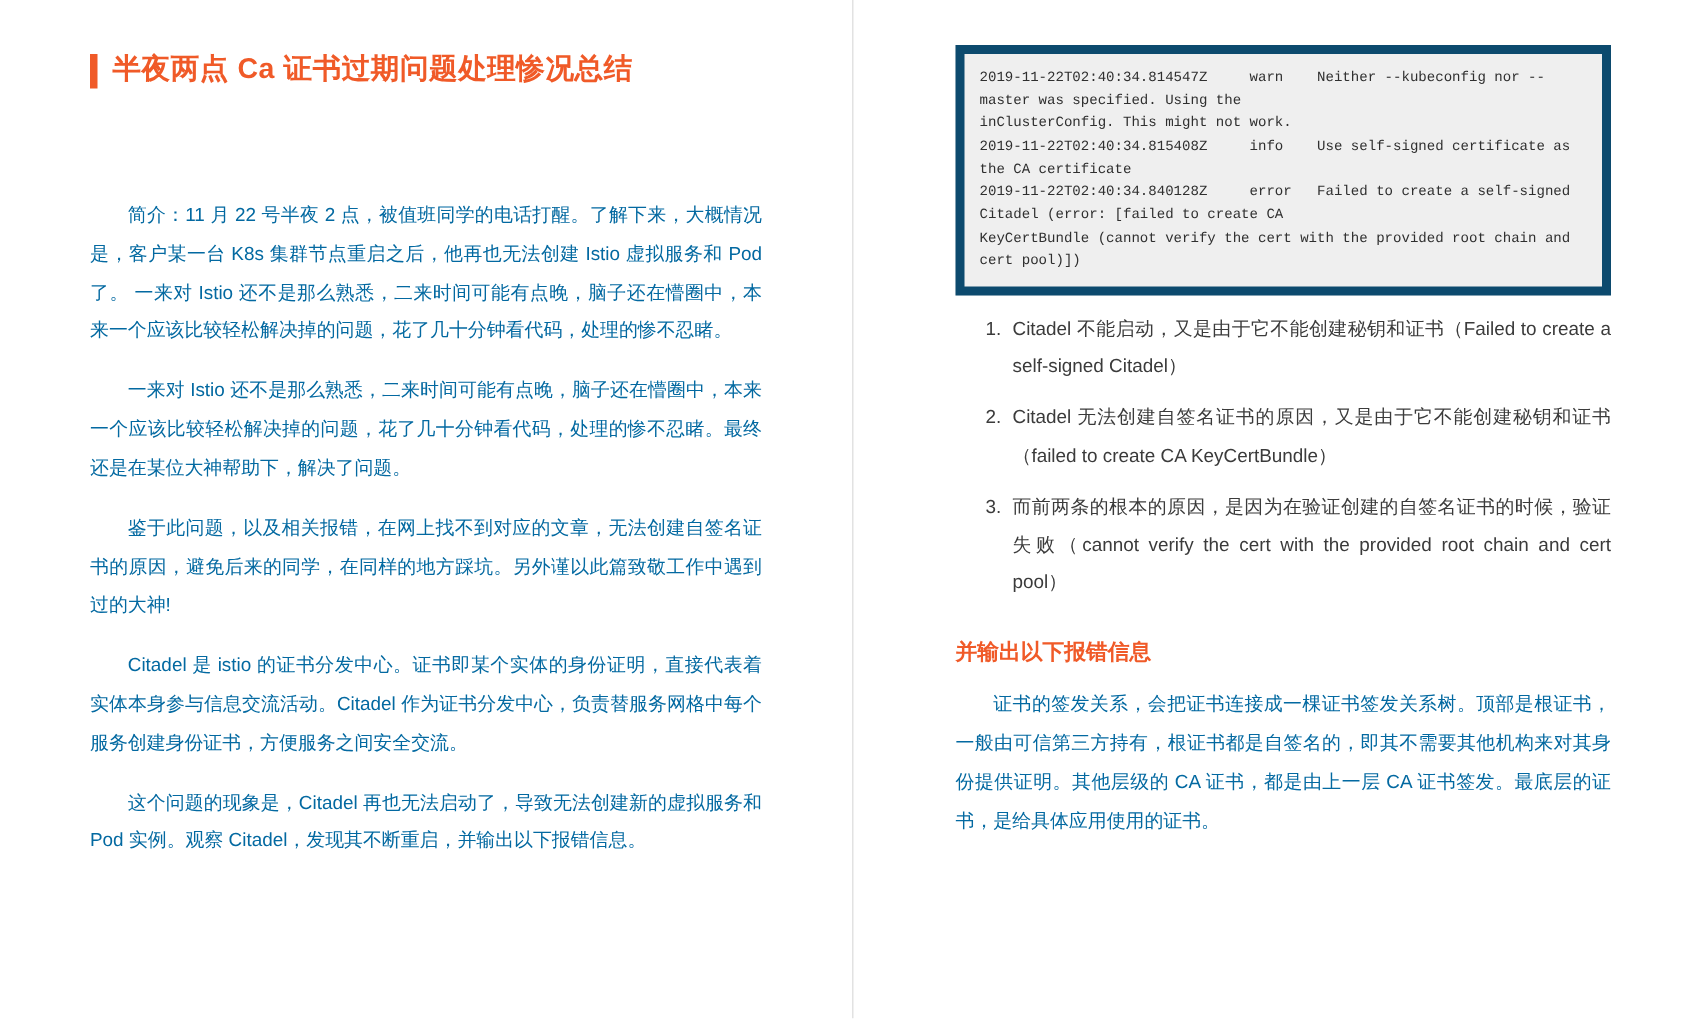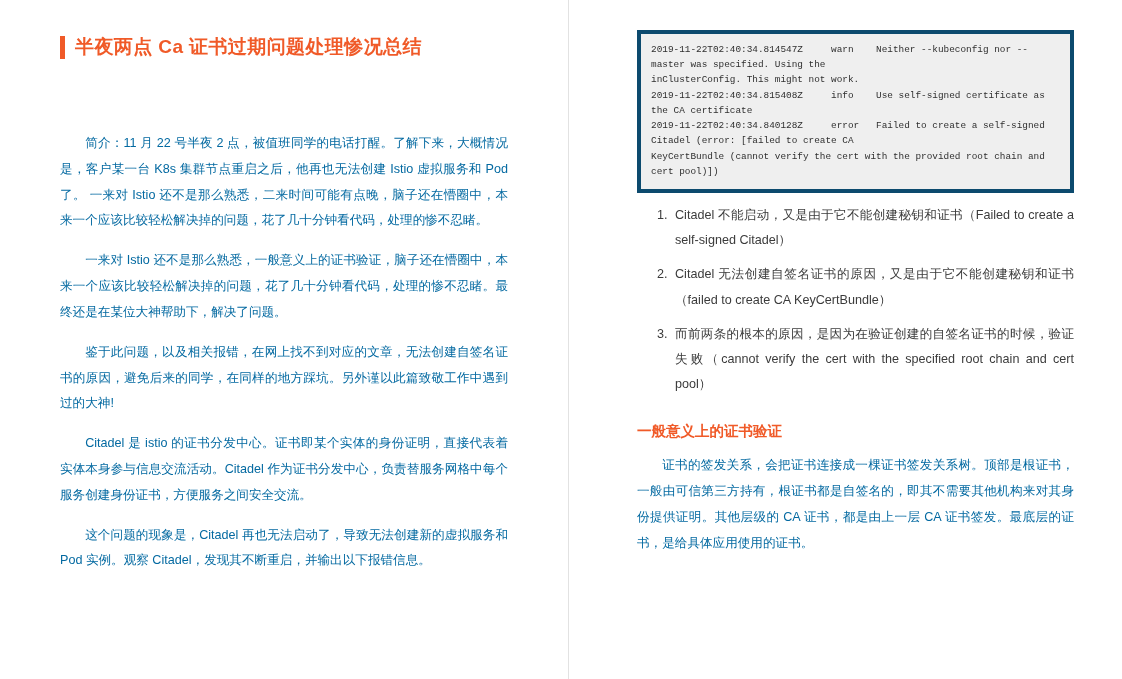--- a/index.html
+++ b/index.html
@@ -82,21 +82,21 @@
     margin: 26px 0 12px 0;
     line-height: 1.5;
   }
   .col-right h2.section-heading {
     margin: 24px 0 10px 0;
   }
 
   
   .code-block {
     background: #efefef;
-    border: 4px solid #0c4a6e;
+    border: 6px solid #0c4a6e;
     padding: 8px 10px 10px 10px;
     font-family: "Liberation Mono", "DejaVu Sans Mono", monospace;
     font-size: 9.4px;
     line-height: 1.62;
     color: #2f2f2f;
     white-space: pre-wrap;
     word-break: break-word;
     margin: 12px 0 0 0;
   }
 
@@ -125,21 +125,21 @@
   <div class="column col-left">
 
     <div class="doc-title">
       <div class="title-bar"></div>
       <div class="title-text">半夜两点 Ca 证书过期问题处理惨况总结</div>
     </div>
 
     <div class="spacer-lg"></div>
 
     <p class="body-text indent">简介：11 月 22 号半夜 2 点，被值班同学的电话打醒。了解下来，大概情况是，客户某一台 K8s 集群节点重启之后，他再也无法创建 Istio 虚拟服务和 Pod 了。 一来对 Istio 还不是那么熟悉，二来时间可能有点晚，脑子还在懵圈中，本来一个应该比较轻松解决掉的问题，花了几十分钟看代码，处理的惨不忍睹。</p>
-    <p class="body-text indent">一来对 Istio 还不是那么熟悉，一般意义上的证书验证，脑子还在懵圈中，本来一个应该比较轻松解决掉的问题，花了几十分钟看代码，处理的惨不忍睹。最终还是在某位大神帮助下，解决了问题。</p>
+    <p class="body-text indent">一来对 Istio 还不是那么熟悉，二来时间可能有点晚，脑子还在懵圈中，本来一个应该比较轻松解决掉的问题，花了几十分钟看代码，处理的惨不忍睹。最终还是在某位大神帮助下，解决了问题。</p>
     <p class="body-text indent">鉴于此问题，以及相关报错，在网上找不到对应的文章，无法创建自签名证书的原因，避免后来的同学，在同样的地方踩坑。另外谨以此篇致敬工作中遇到过的大神!</p>
 
 
     <p class="body-text indent">Citadel 是 istio 的证书分发中心。证书即某个实体的身份证明，直接代表着实体本身参与信息交流活动。Citadel 作为证书分发中心，负责替服务网格中每个服务创建身份证书，方便服务之间安全交流。</p>
     <p class="body-text indent">这个问题的现象是，Citadel 再也无法启动了，导致无法创建新的虚拟服务和 Pod 实例。观察 Citadel，发现其不断重启，并输出以下报错信息。</p>
   </div>
 
   <div class="col-divider"></div>
 
   <div class="column col-right">
@@ -147,21 +147,21 @@
     <pre class="code-block">2019-11-22T02:40:34.814547Z     warn    Neither --kubeconfig nor --master was specified. Using the
 inClusterConfig. This might not work.
 2019-11-22T02:40:34.815408Z     info    Use self-signed certificate as the CA certificate
 2019-11-22T02:40:34.840128Z     error   Failed to create a self-signed Citadel (error: [failed to create CA
 KeyCertBundle (cannot verify the cert with the provided root chain and cert pool)])</pre>
 
 
     <ol class="num-list">
       <li>Citadel 不能启动，又是由于它不能创建秘钥和证书（Failed to create a self-signed Citadel）</li>
       <li>Citadel 无法创建自签名证书的原因，又是由于它不能创建秘钥和证书（failed to create CA KeyCertBundle）</li>
-      <li>而前两条的根本的原因，是因为在验证创建的自签名证书的时候，验证失败（cannot verify the cert with the specified root chain and cert pool）</li>
+      <li>而前两条的根本的原因，是因为在验证创建的自签名证书的时候，验证失败（cannot verify the cert with the provided root chain and cert pool）</li>
     </ol>
 
-    <h2 class="section-heading">一般意义上的证书验证</h2>
+    <h2 class="section-heading">并输出以下报错信息</h2>
 
     <p class="body-text indent">证书的签发关系，会把证书连接成一棵证书签发关系树。顶部是根证书，一般由可信第三方持有，根证书都是自签名的，即其不需要其他机构来对其身份提供证明。其他层级的 CA 证书，都是由上一层 CA 证书签发。最底层的证书，是给具体应用使用的证书。</p>
   </div>
 
 </div>
 
 </body></html>

